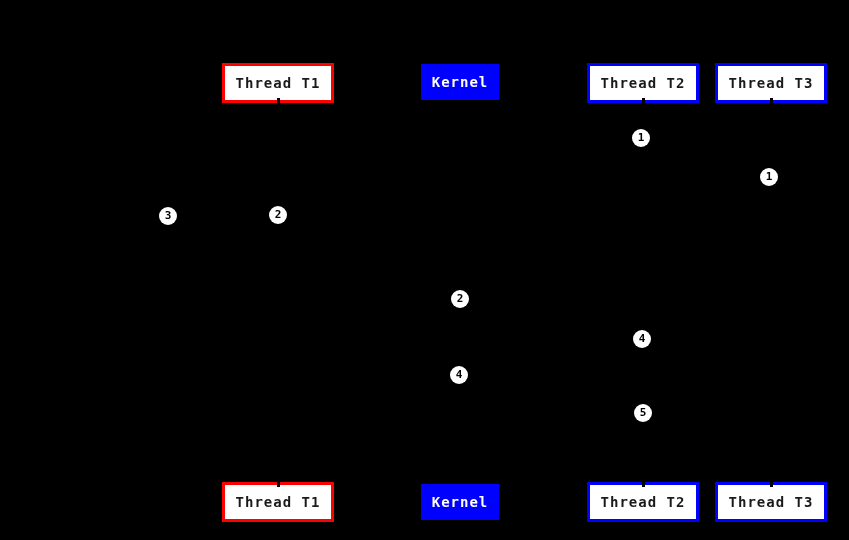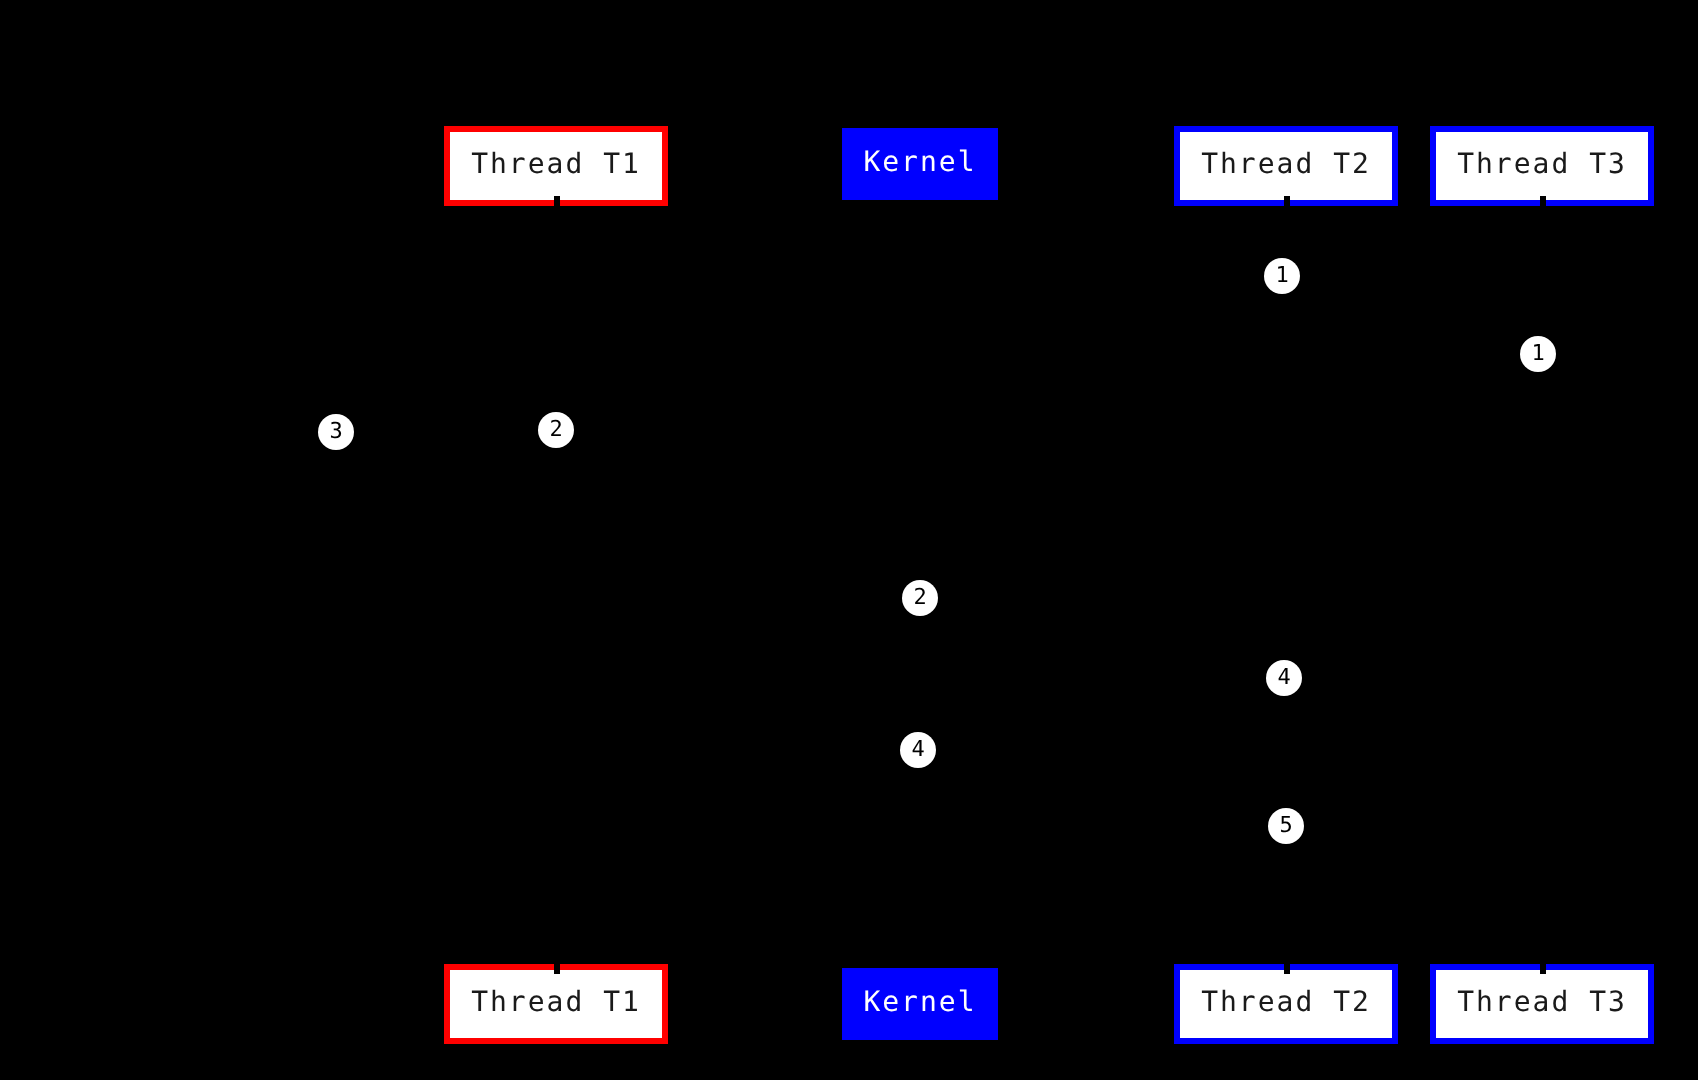--- a/index.html
+++ b/index.html
@@ -7,20 +7,21 @@
     padding: 0;
     background: #000000;
   }
   .canvas {
     position: relative;
     width: 849px;
     height: 532px;
     background: #000000;
     overflow: hidden;
     font-family: "DejaVu Sans Mono", monospace;
+    font-weight: bold;
   }
   .pbox {
     position: absolute;
     box-sizing: border-box;
     display: flex;
     align-items: center;
     justify-content: center;
     border-style: solid;
     font-size: 14px;
     letter-spacing: 1px;

